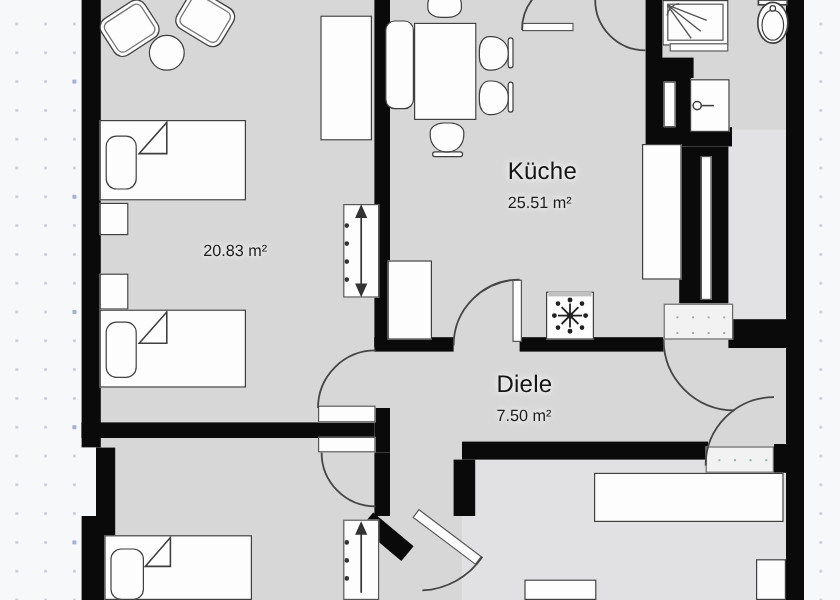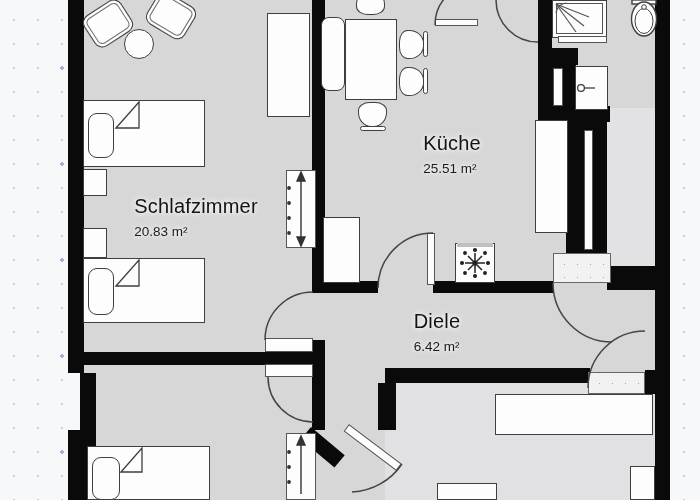--- a/index.html
+++ b/index.html
@@ -184,25 +184,24 @@
       <circle cx="475" cy="250" r="1.3"></circle>
         <circle cx="475" cy="276" r="1.3"></circle>
       <circle cx="485" cy="253" r="1.2"></circle>
         <circle cx="465" cy="273" r="1.2"></circle>
       <circle cx="485" cy="273" r="1.2"></circle>
         <circle cx="465" cy="253" r="1.2"></circle>
     </g>
   </svg>
 
   <div class="room-label" style="left:196px;top:195px;">
-    <div class="nm">Schlafzimmer</div>
     <div class="ar">20.83 m²</div>
   </div>
   <div class="room-label" style="left:452px;top:132px;">
     <div class="nm">Küche</div>
     <div class="ar">25.51 m²</div>
   </div>
   <div class="room-label" style="left:437px;top:310px;">
     <div class="nm">Diele</div>
-    <div class="ar">6.42 m²</div>
+    <div class="ar">7.50 m²</div>
   </div>
 
 </div>
 
 </body></html>

